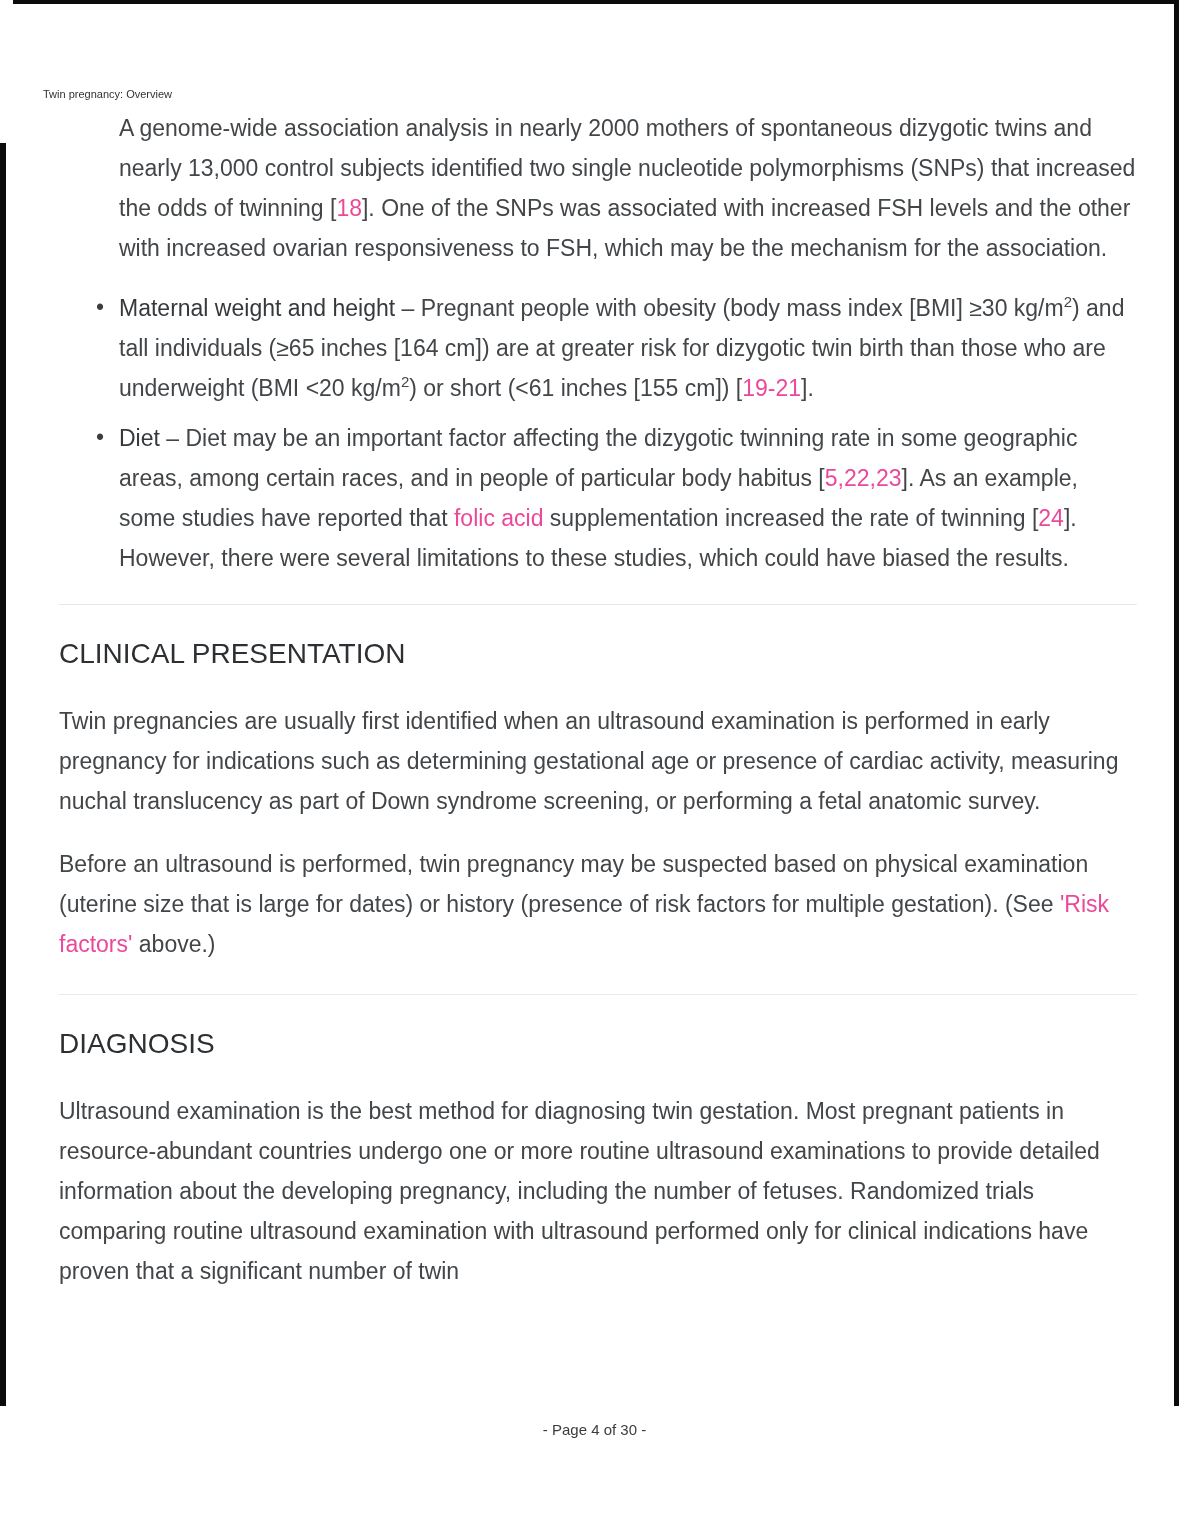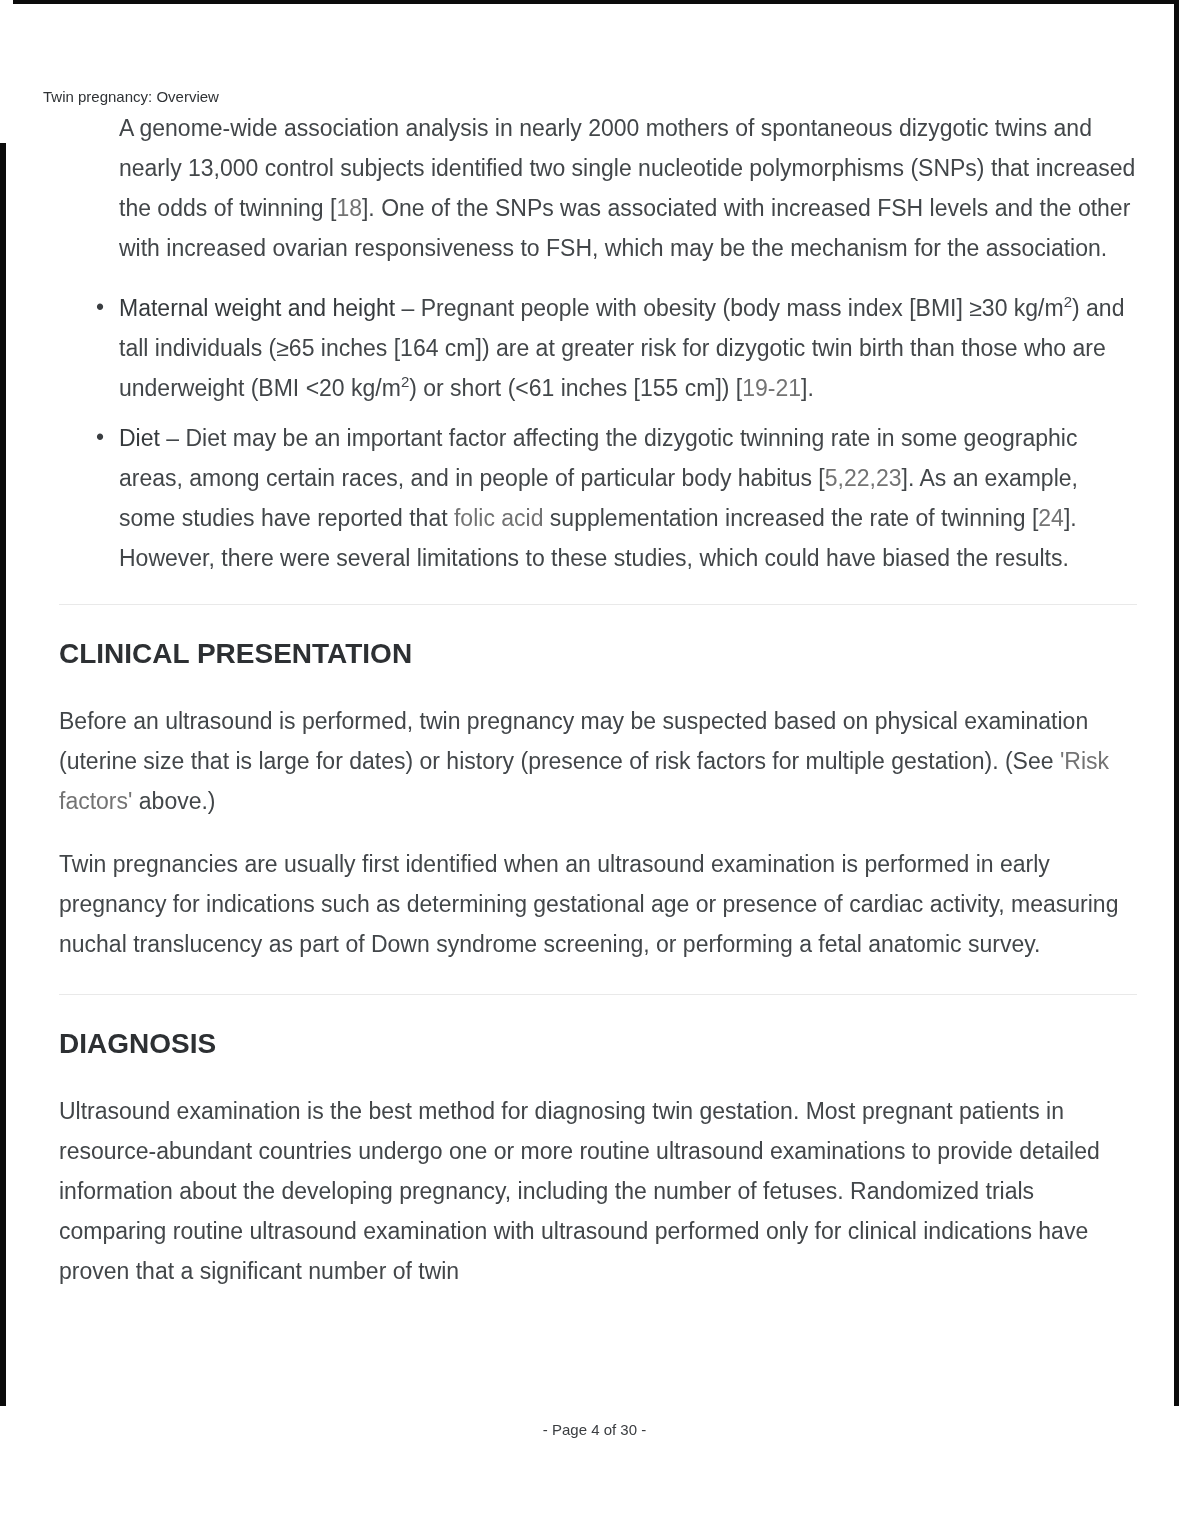--- a/index.html
+++ b/index.html
@@ -15,21 +15,21 @@
 
   
   .edge { position: absolute; background: #0b0b0b; }
   .edge-top { top: 0; left: 13px; right: 0; height: 4px; }
   .edge-left { top: 143px; left: 0; width: 6px; height: 1263px; }
   .edge-right { top: 3px; right: 0; width: 5px; height: 1403px; }
 
   .doc-header {
     position: absolute;
     left: 43px; top: 88px;
-    font-size: 15px;
+    font-size: 11px;
     color: #2f3235;
   }
 
   .doc-body {
     position: absolute;
     left: 59px; top: 108px;
     width: 1078px;
     font-size: 23px;
     line-height: 40px;
     color: #424649;
@@ -37,42 +37,42 @@
 
   .indent { padding-left: 60px; }
 
   .bullet { position: relative; padding-left: 60px; margin-top: 20px; }
   .bullet + .bullet { margin-top: 10px; }
   .bullet .marker { position: absolute; left: 37px; top: -1px; color: #3a3e41; }
 
   .lead { font-weight: 400; color: #35393c; }
 
   a.ref {
-    color: #737373;
+    color: #ec4899;
     text-decoration: none;
     cursor: pointer;
   }
 
   sup.sq {
     font-size: 15px;
     line-height: 0;
     vertical-align: 9px;
   }
 
   .rule {
     height: 1px;
     background: #e9e9e9;
     margin-top: 26px;
   }
 
   .sect-heading {
     margin-top: 32px;
     font-size: 28px;
     line-height: 34px;
-    font-weight: 700;
+    font-weight: 400;
     color: #2d3033;
   }
 
   .para { margin-top: 30px; }
   .para + .para { margin-top: 10px; }
 
   .doc-footer {
     position: absolute;
     left: 10px; right: 0; top: 1421px;
     text-align: center;
@@ -97,23 +97,23 @@
     <span class="marker">•</span><span class="lead">Maternal weight and height</span><span> – Pregnant people with obesity (body mass index [BMI] ≥30 kg/m</span><sup class="sq">2</sup><span>) and tall individuals (≥65 inches [164 cm]) are at greater risk for dizygotic twin birth than those who are underweight (BMI &lt;20 kg/m</span><sup class="sq">2</sup><span>) or short (&lt;61 inches [155 cm]) [</span><a class="ref">19-21</a><span>].</span>
   </div>
 
   <div class="bullet">
     <span class="marker">•</span><span class="lead">Diet</span><span> – Diet may be an important factor affecting the dizygotic twinning rate in some geographic areas, among certain races, and in people of particular body habitus [</span><a class="ref">5,22,23</a><span>]. As an example, some studies have reported that </span><a class="ref">folic acid</a><span> supplementation increased the rate of twinning [</span><a class="ref">24</a><span>]. However, there were several limitations to these studies, which could have biased the results.</span>
   </div>
 
   <div class="rule"></div>
   <h2 class="sect-heading">CLINICAL PRESENTATION</h2>
 
+  <p class="para"><span>Twin pregnancies are usually first identified when an ultrasound examination is performed in early pregnancy for indications such as determining gestational age or presence of cardiac activity, measuring nuchal translucency as part of Down syndrome screening, or performing a fetal anatomic survey.</span></p>
+
   <p class="para"><span>Before an ultrasound is performed, twin pregnancy may be suspected based on physical examination (uterine size that is large for dates) or history (presence of risk factors for multiple gestation). (See </span><a class="ref">'Risk factors'</a><span> above.)</span></p>
-
-  <p class="para"><span>Twin pregnancies are usually first identified when an ultrasound examination is performed in early pregnancy for indications such as determining gestational age or presence of cardiac activity, measuring nuchal translucency as part of Down syndrome screening, or performing a fetal anatomic survey.</span></p>
 
   <div class="rule" style="margin-top:30px;"></div>
   <h2 class="sect-heading">DIAGNOSIS</h2>
 
   <p class="para"><span>Ultrasound examination is the best method for diagnosing twin gestation. Most pregnant patients in resource-abundant countries undergo one or more routine ultrasound examinations to provide detailed information about the developing pregnancy, including the number of fetuses. Randomized trials comparing routine ultrasound examination with ultrasound performed only for clinical indications have proven that a significant number of twin</span></p>
 
 </main>
 
 <div class="doc-footer">- Page 4 of 30 -</div>
 

